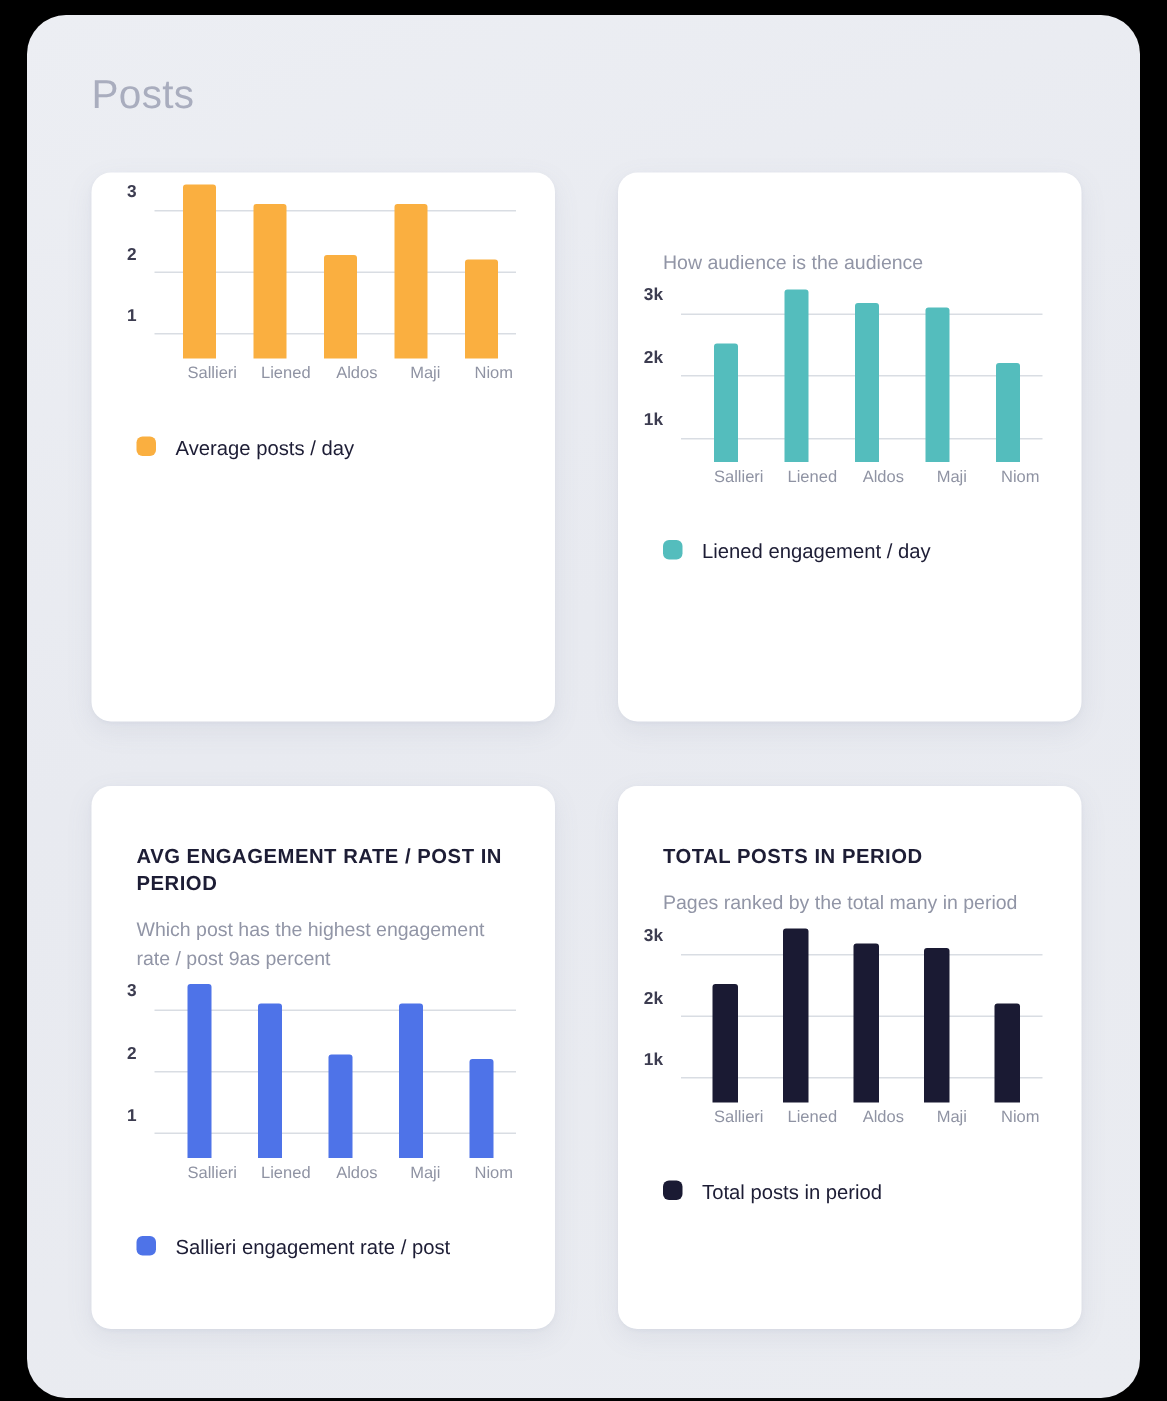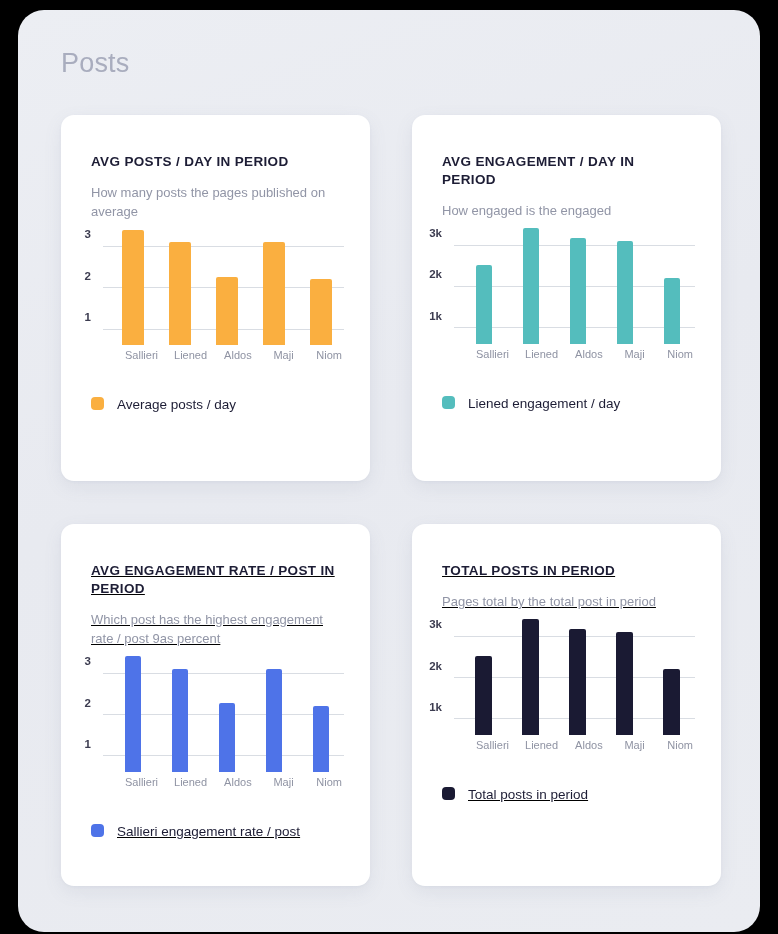--- a/index.html
+++ b/index.html
@@ -49,21 +49,21 @@
   .card {
     width: 309px;
     background: #ffffff;
     border-radius: 13px;
     box-shadow: 0 6px 18px rgba(110, 120, 150, 0.10), 0 1px 3px rgba(110,120,150,0.06);
     padding: 0;
     box-sizing: border-box;
     position: relative;
   }
   .card.tall { min-height: 366px; }
-  .card.tall2 { min-height: 362px; text-decoration: underline; }
+  .card.tall2 { min-height: 362px; }
 
   .card-head {
     padding: 38px 30px 0 30px;
   }
   .card-title {
     font-size: 13.5px;
     font-weight: 700;
     color: #1d1d35;
     letter-spacing: 0.35px;
     line-height: 1.32;
@@ -170,24 +170,20 @@
 </head>
 <body>
 
 <div class="page" style="background-color: rgb(233, 235, 240);">
 
   <div class="page-title">Posts</div>
 
   <div class="grid">
 
     <div class="card tall">
-      <div class="card-head">
-        <div class="card-title">AVG POSTS / DAY IN PERIOD</div>
-        <div class="card-desc">How many posts the pages published on average</div>
-      </div>
       <div class="chart">
         <div class="chart-inner">
           <div class="plot">
               <div class="gridline" style="bottom: 12.6667%; background-color: rgb(217, 221, 227);">
                 <div class="ytick" style="bottom: 12.6667%;">1</div>
               </div>
               <div class="gridline" style="bottom: 46%; background-color: rgb(217, 221, 227);">
                 <div class="ytick" style="bottom: 46%;">2</div>
               </div>
               <div class="gridline" style="bottom: 79.3333%; background-color: rgb(217, 221, 227);">
@@ -221,22 +217,21 @@
           </div>
       </div>
       <div class="legend">
         <span class="legend-swatch" style="background: rgb(250, 175, 64);"></span>
         <span class="legend-label">Average posts / day</span>
       </div>
     </div>
 
     <div class="card tall">
       <div class="card-head">
-        <div class="card-title">AVG ENGAGEMENT / DAY IN PERIOD</div>
-        <div class="card-desc">How engaged is the engaged</div>
+        <div class="card-desc">How audience is the audience</div>
       </div>
       <div class="chart">
         <div class="chart-inner">
           <div class="plot">
               <div class="gridline" style="bottom: 12.6667%; background-color: rgb(217, 221, 227);">
                 <div class="ytick" style="bottom: 12.6667%;">1k</div>
               </div>
               <div class="gridline" style="bottom: 46%; background-color: rgb(217, 221, 227);">
                 <div class="ytick" style="bottom: 46%;">2k</div>
               </div>
@@ -322,21 +317,21 @@
       </div>
       <div class="legend">
         <span class="legend-swatch" style="background: rgb(78, 115, 232);"></span>
         <span class="legend-label">Sallieri engagement rate / post</span>
       </div>
     </div>
 
     <div class="card tall2">
       <div class="card-head">
         <div class="card-title">TOTAL POSTS IN PERIOD</div>
-        <div class="card-desc">Pages total by the total post in period</div>
+        <div class="card-desc">Pages ranked by the total many in period</div>
       </div>
       <div class="chart">
         <div class="chart-inner">
           <div class="plot">
               <div class="gridline" style="bottom: 12.6667%; background-color: rgb(217, 221, 227);">
                 <div class="ytick" style="bottom: 12.6667%;">1k</div>
               </div>
               <div class="gridline" style="bottom: 46%; background-color: rgb(217, 221, 227);">
                 <div class="ytick" style="bottom: 46%;">2k</div>
               </div>

